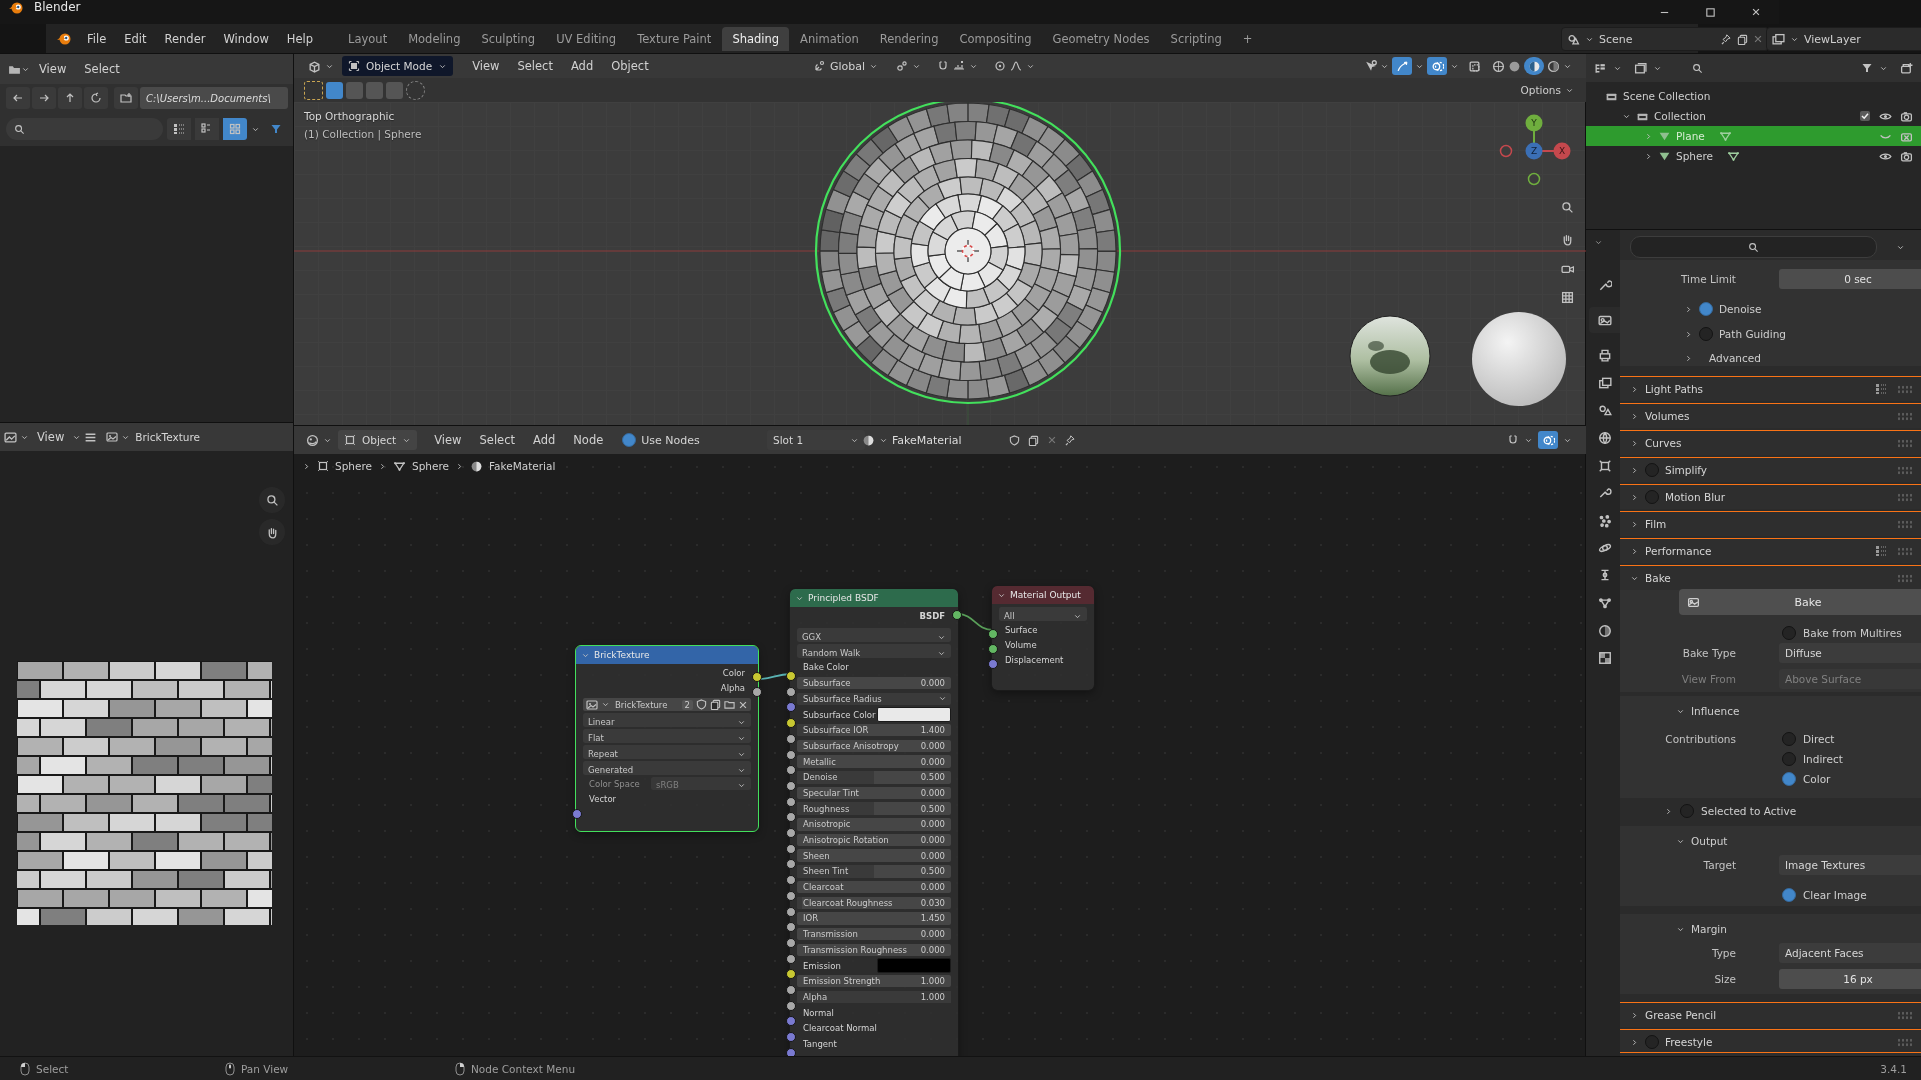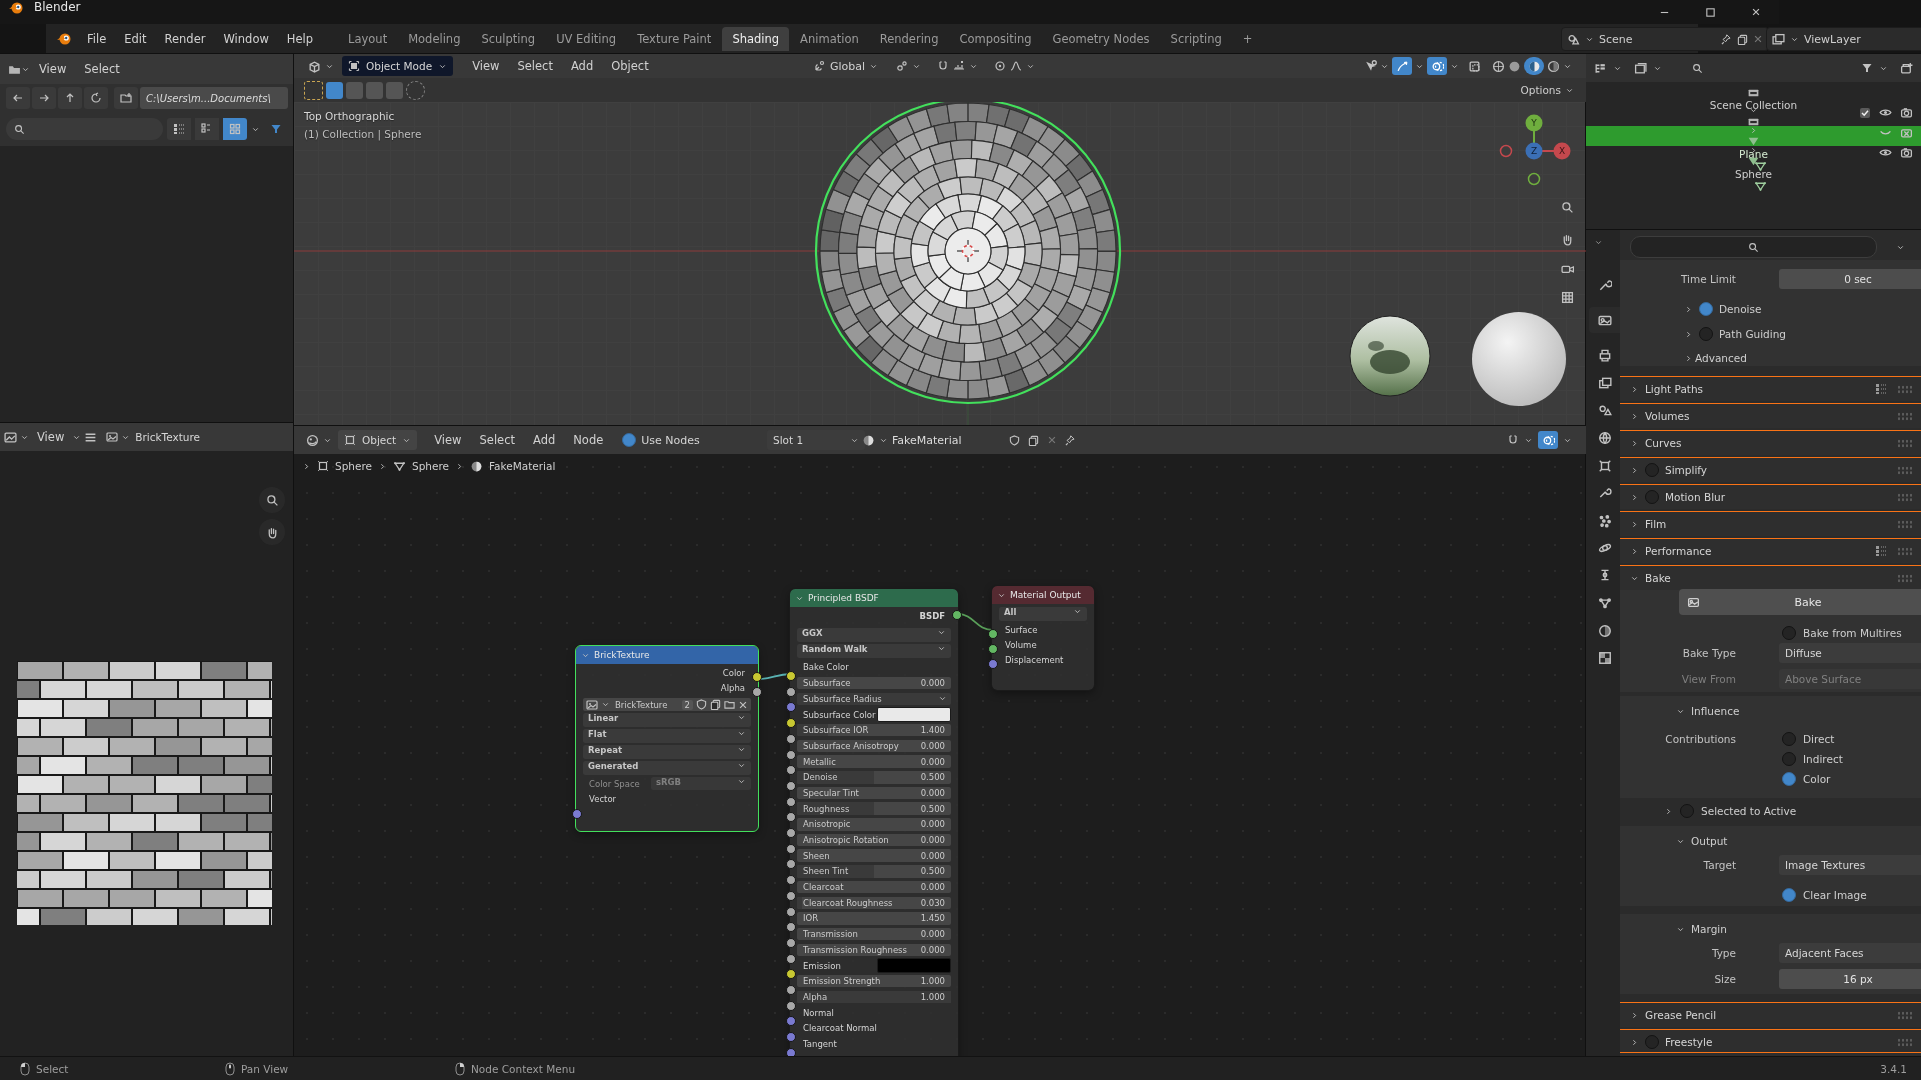--- a/index.html
+++ b/index.html
@@ -57,27 +57,27 @@
   #se-hdr{position:absolute;left:0;top:0;right:0;height:28px;background:#383838;display:flex;align-items:center;z-index:6;}
   #se-crumb{position:absolute;left:0;top:28px;right:0;height:24px;display:flex;align-items:center;z-index:5;color:#cfcfcf;font-size:10.5px;padding-left:8px;gap:6px;}
   .node{position:absolute;background:#2f2f2fe8;border-radius:5px;box-shadow:0 3px 8px #00000066;z-index:4;}
   .node .nh{height:18px;border-radius:5px 5px 0 0;display:flex;align-items:center;gap:4px;padding:0 5px;font-size:9px;color:#e8e8e8;}
   .nrow{position:relative;margin:2px 7px;height:13px;border-radius:2px;font-size:8.5px;display:flex;align-items:center;color:#ccc;}
   .nrow.widget{background:#464646;}
   .nrow .fill{position:absolute;left:0;top:0;bottom:0;background:#3a3a3a;border-radius:2px 0 0 2px;}
   .nrow .lb{position:relative;padding-left:6px;flex:1;white-space:nowrap;overflow:hidden;}
   .nrow .vl{position:relative;padding-right:6px;}
   .nrow.plain{color:#d5d5d5;}
-  .ndrop{margin:2px 7px;height:14px;background:#3a3a3a;border-radius:2.5px;font-size:8.5px;color:#c8c8c8;display:flex;align-items:flex-start;justify-content:space-between;padding:0 5px;font-weight:bold;}
+  .ndrop{margin:2px 7px;height:14px;background:#3a3a3a;border-radius:2.5px;font-size:8.5px;color:#c8c8c8;display:flex;align-items:flex-end;justify-content:space-between;padding:0 5px;}
   .sock{position:absolute;width:8px;height:8px;border-radius:50%;border:1px solid #151515;z-index:5;}
   .swatch{position:relative;height:13px;border-radius:2px;border:1px solid #1b1b1b;}
   
   #outliner{left:1586px;top:54px;width:335px;height:176px;background:#262626;}
   #ol-hdr{height:28px;background:#303030;display:flex;align-items:center;padding:0 8px;gap:6px;}
-  .ol-row{position:absolute;left:0;right:0;height:20px;display:flex;align-items:center;font-size:10.5px;color:#cfcfcf;flex-direction:column;}
+  .ol-row{position:absolute;left:0;right:0;height:20px;display:flex;align-items:center;font-size:10.5px;color:#cfcfcf;}
   .ol-row.sel{background:#2e9b2e;color:#eaf6ea;}
   
   #properties{left:1586px;top:230px;width:335px;height:826px;background:#2b2b2b;}
   #prop-strip{position:absolute;left:0;top:0;width:34px;bottom:0;background:#252525;}
   .ptab{position:absolute;left:3px;width:31px;height:26px;display:flex;align-items:center;justify-content:center;color:#8f8f8f;border-radius:4px 0 0 4px;}
   .ptab.active{background:#2b2b2b;color:#e0e0e0;}
   .lightblock{position:absolute;left:34px;right:0;background:#323232;}
   .prow{position:absolute;left:34px;right:0;height:22px;display:flex;align-items:center;font-size:10.5px;color:#cfcfcf;}
   .plabel{position:absolute;right:185px;left:0;text-align:right;color:#c3c3c3;}
   .pfield{position:absolute;left:159px;width:158px;height:20px;}
@@ -1732,21 +1732,21 @@
           </span>
           <span class="dot" style="margin: 0px 6px;"></span>
           <span>Path Guiding</span>
         </div>
         <div class="prow" style="top: 117px;">
           <span class="icn" style="margin-left:64px">
             <svg width="9" height="9" viewBox="0 0 12 12" fill="none" stroke="currentColor" stroke-width="1.2">
               <path d="M4.5 3 L7.5 6 L4.5 9"></path>
             </svg>
           </span>
-          <span style="margin-left: 2px;">Advanced</span>
+          <span style="margin-left: 16px;">Advanced</span>
         </div>
         <div class="psection" style="top: 146px;">
           <span class="icn" style="margin:0 6px 0 10px">
             <svg width="9" height="9" viewBox="0 0 12 12" fill="none" stroke="currentColor" stroke-width="1.2">
               <path d="M4.5 3 L7.5 6 L4.5 9"></path>
             </svg>
           </span>
           <span>Light Paths</span>
           <span class="icn" style="position:absolute;right:34px;color:#9a9a9a">
             <svg width="12" height="12" viewBox="0 0 12 12" fill="none" stroke="currentColor" stroke-width="1.2">

